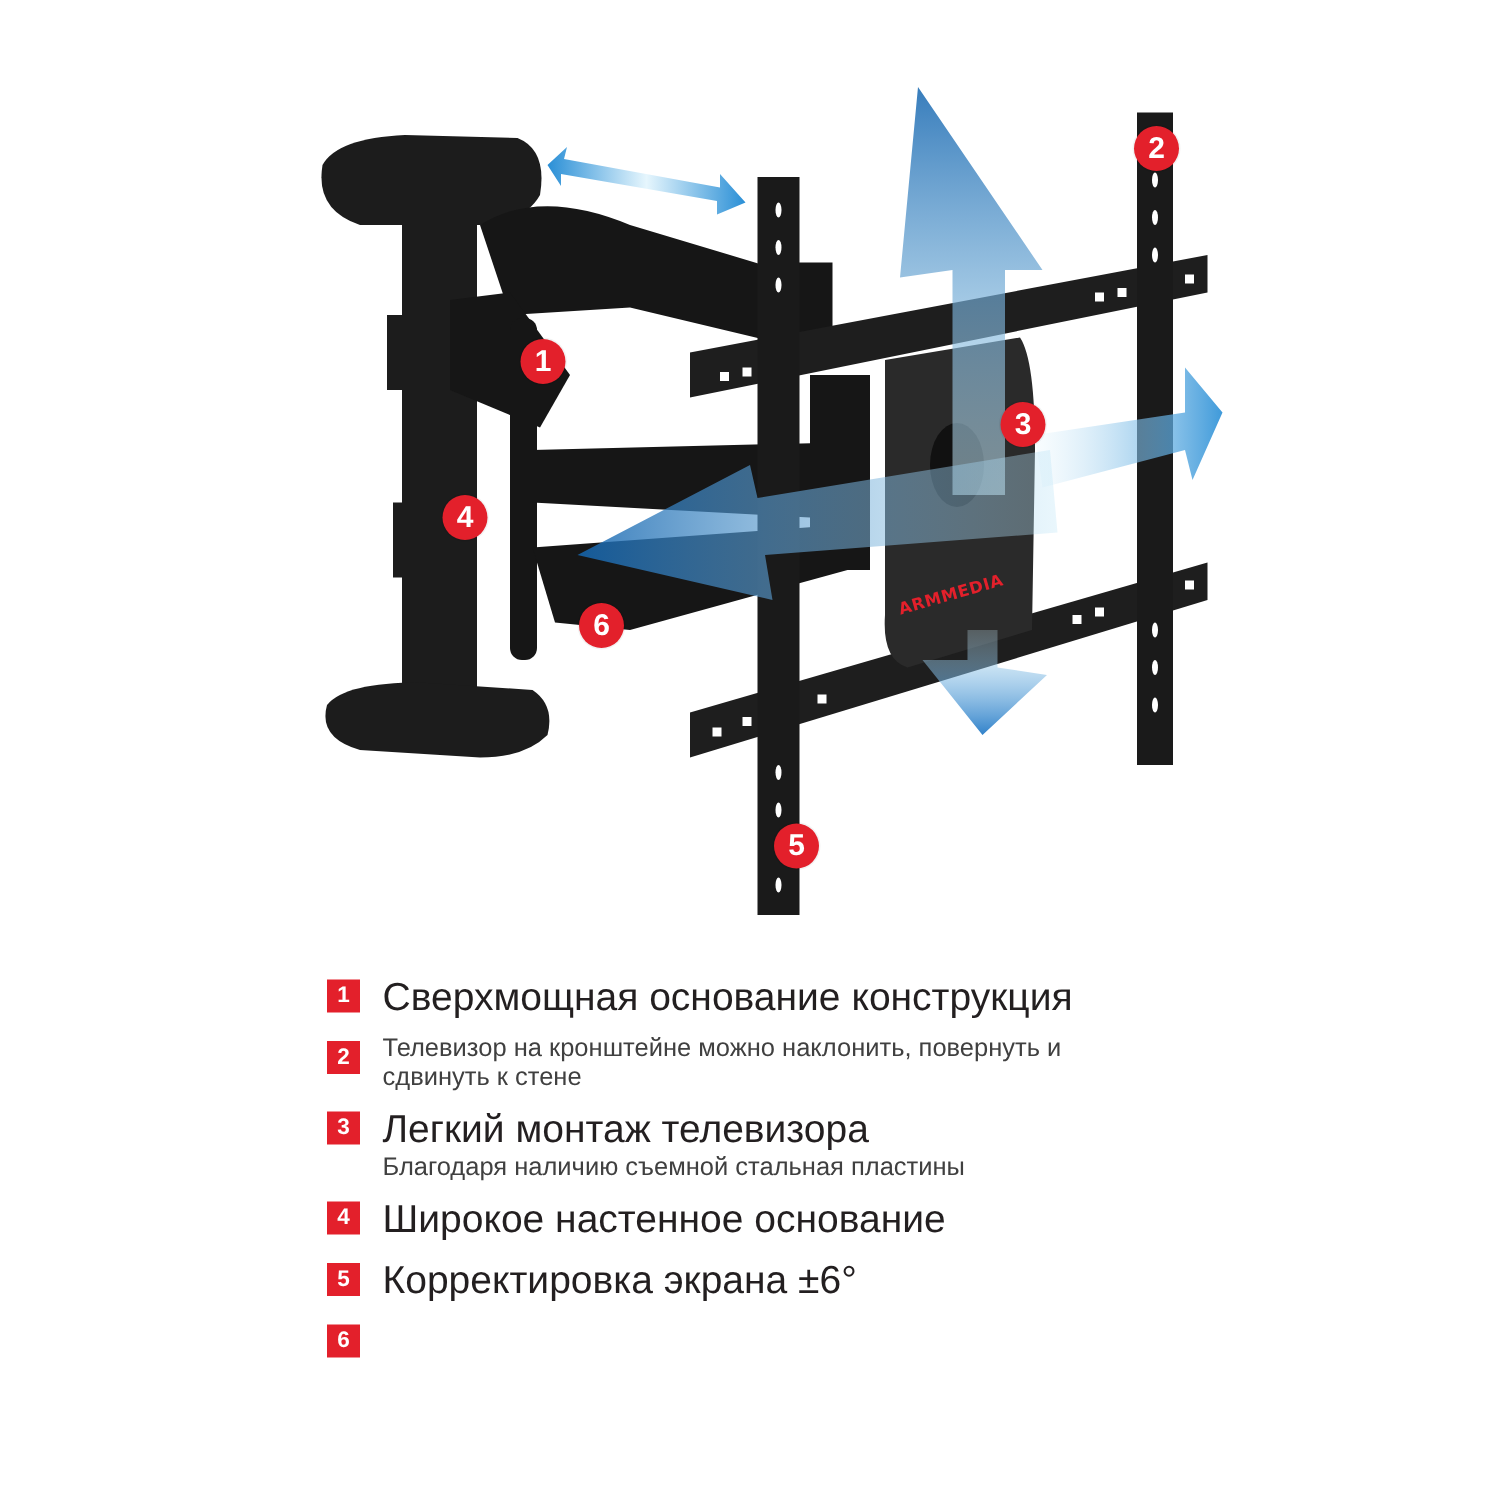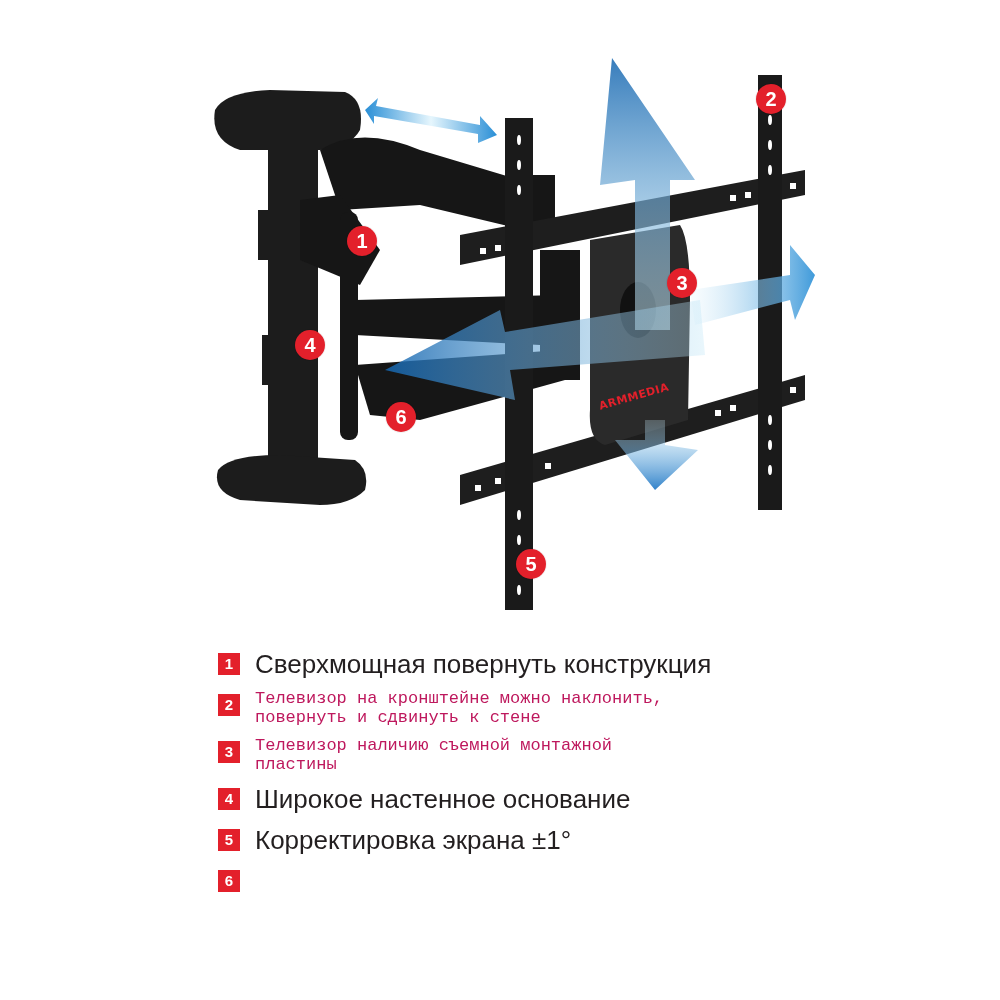--- a/index.html
+++ b/index.html
@@ -10,21 +10,21 @@
             background: #e3202b; color: #fff; font-weight: bold; font-size: 20px;
             line-height: 30px; text-align: center; box-shadow: 0 0 0 1px rgba(0,0,0,0.05); }
   .brand-label { position: absolute; color: #e3202b; font-size: 11px; font-weight: bold;
                  letter-spacing: 0.5px; transform: rotate(-16deg); font-family: "DejaVu Sans", sans-serif; }
   #legend { position: absolute; left: 218px; top: 648px; width: 620px; }
   .item { display: flex; align-items: flex-start; margin-bottom: 9px; }
   .badge { flex: 0 0 22px; width: 22px; height: 22px; background: #e3202b; color: #fff;
            font-weight: bold; font-size: 15px; line-height: 22px; text-align: center; margin-top: 5px; }
   .text { margin-left: 15px; }
   .title { font-size: 26px; line-height: 32px; color: #231f20; }
-  .sub { font-size: 17px; line-height: 19px; color: #be185d; font-family: Liberation Mono, monospace; }
+  .sub { font-size: 17px; line-height: 19px; color: #404040; }
 </style>
 </head>
 <body>
 
 <div id="illustration">
   <svg width="1000" height="630" viewBox="0 0 1000 630">
     <defs>
       <linearGradient id="upArrow" x1="0" y1="0" x2="0" y2="1">
         <stop offset="0" stop-color="#1466b0"></stop>
         <stop offset="1" stop-color="#cdeefa" stop-opacity="0.6"></stop>
@@ -121,43 +121,44 @@
   <div class="marker" style="left:667px;top:268px;">3</div>
   <div class="marker" style="left:295px;top:330px;">4</div>
   <div class="marker" style="left:516px;top:549px;">5</div>
   <div class="marker" style="left:386px;top:402px;">6</div>
 </div>
 
 <div id="legend">
   <div class="item">
     <div class="badge">1</div>
     <div class="text">
-      <div class="title">Сверхмощная повернуть конструкция</div>
+      <div class="title">Сверхмощная основание конструкция</div>
     </div>
   </div>
   <div class="item">
     <div class="badge">2</div>
     <div class="text">
       <div class="sub" style="width:470px">Телевизор на кронштейне можно наклонить, повернуть и сдвинуть к стене</div>
     </div>
   </div>
   <div class="item">
     <div class="badge">3</div>
     <div class="text">
-      <div class="sub" style="width:420px">Телевизор наличию съемной монтажной пластины</div>
+      <div class="title">Легкий монтаж телевизора</div>
+      <div class="sub" style="width:420px">Благодаря наличию съемной стальная пластины</div>
     </div>
   </div>
   <div class="item">
     <div class="badge">4</div>
     <div class="text">
       <div class="title">Широкое настенное основание</div>
     </div>
   </div>
   <div class="item">
     <div class="badge">5</div>
     <div class="text">
-      <div class="title">Корректировка экрана ±1°</div>
+      <div class="title">Корректировка экрана ±6°</div>
     </div>
   </div>
   <div class="item">
     <div class="badge">6</div>
   </div>
 </div>
 
 </body></html>

